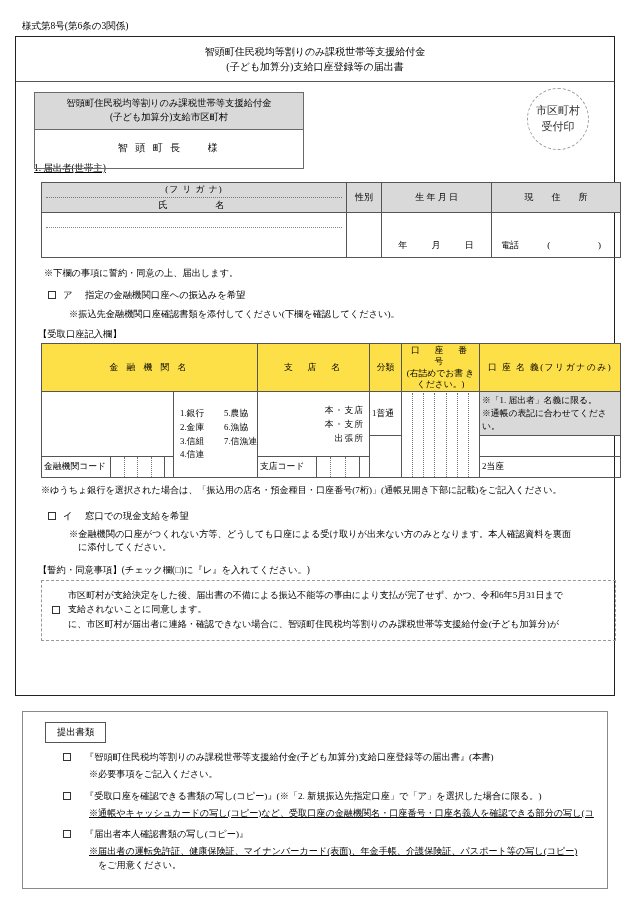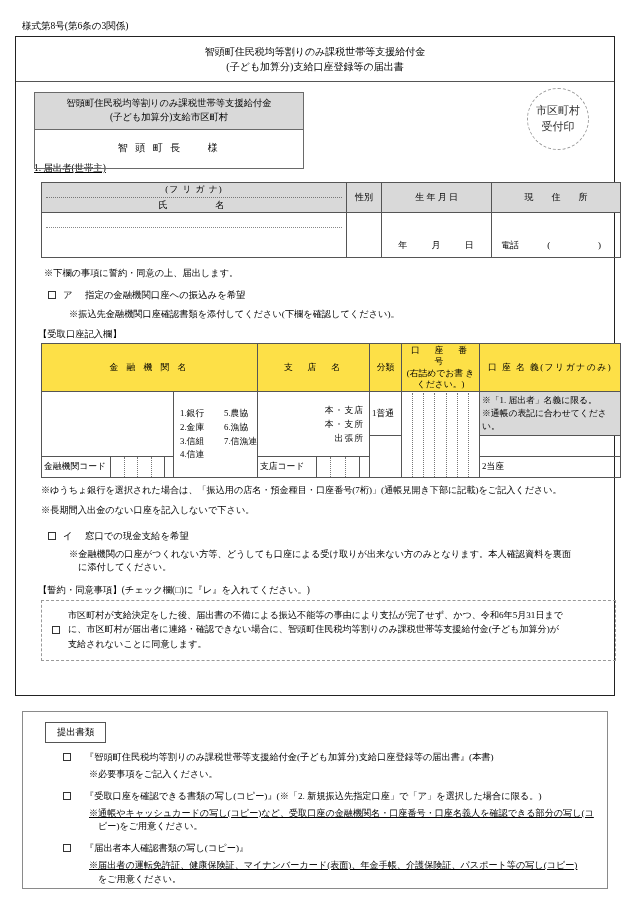--- a/index.html
+++ b/index.html
@@ -403,37 +403,36 @@
                 <i></i>
           </div>
         </td>
         <td style="width:0;border-left:0"></td>
         <td class="type-cell">2当座</td>
       </tr>
     </tbody>
       </table>
 
     <div class="after-tbl">※ゆうちょ銀行を選択された場合は、「振込用の店名・預金種目・口座番号(7桁)」(通帳見開き下部に記載)をご記入ください。</div>
-    <div class="after-tbl2">※長期間入出金のない口座を記入しないで下さい。</div>
 
     <div class="chk-line" style="margin-top:13px">
       <span class="chkbox"></span><span class="kana">イ</span><span>窓口での現金支給を希望</span>
     </div>
     <div class="sub-note-plain">
       <div>※金融機関の口座がつくれない方等、どうしても口座による受け取りが出来ない方のみとなります。本人確認資料を裏面</div>
       <div style="padding-left:9px">に添付してください。</div>
     </div>
 
     <div class="pledge-head">【誓約・同意事項】(チェック欄(□)に『レ』を入れてください。)</div>
     <div class="pledge-box">
       <span class="chkbox cb"></span>
       <span class="txt">
         <span style="display:block">市区町村が支給決定をした後、届出書の不備による振込不能等の事由により支払が完了せず、かつ、令和6年5月31日まで</span>
+        <span style="display:block">支給されないことに同意します。</span>
         <span style="display:block">に、市区町村が届出者に連絡・確認できない場合に、智頭町住民税均等割りのみ課税世帯等支援給付金(子ども加算分)が</span>
-        <span style="display:block">支給されないことに同意します。</span>
       </span>
     </div>
 
   </div>
 
   <div class="docs-box">
     <div class="docs-title">提出書類</div>
 
     <div class="docs-item">
       <span class="chkbox cb"></span>
@@ -442,21 +441,20 @@
     <div class="docs-sub-wrap">
       <span class="l2" style="padding-left:0">※必要事項をご記入ください。</span>
     </div>
 
     <div class="docs-item">
       <span class="chkbox cb"></span>
       <span>『受取口座を確認できる書類の写し(コピー)』(※「2. 新規振込先指定口座」で「ア」を選択した場合に限る。)</span>
     </div>
     <div class="docs-sub-wrap">
       <span class="l1">※通帳やキャッシュカードの写し(コピー)など、受取口座の金融機関名・口座番号・口座名義人を確認できる部分の写し(コ</span>
-      <span class="l2">ピー)をご用意ください。</span>
     </div>
 
     <div class="docs-item">
       <span class="chkbox cb"></span>
       <span>『届出者本人確認書類の写し(コピー)』</span>
     </div>
     <div class="docs-sub-wrap">
       <span class="l1">※届出者の運転免許証、健康保険証、マイナンバーカード(表面)、年金手帳、介護保険証、パスポート等の写し(コピー)</span>
       <span class="l2">をご用意ください。</span>
     </div>

